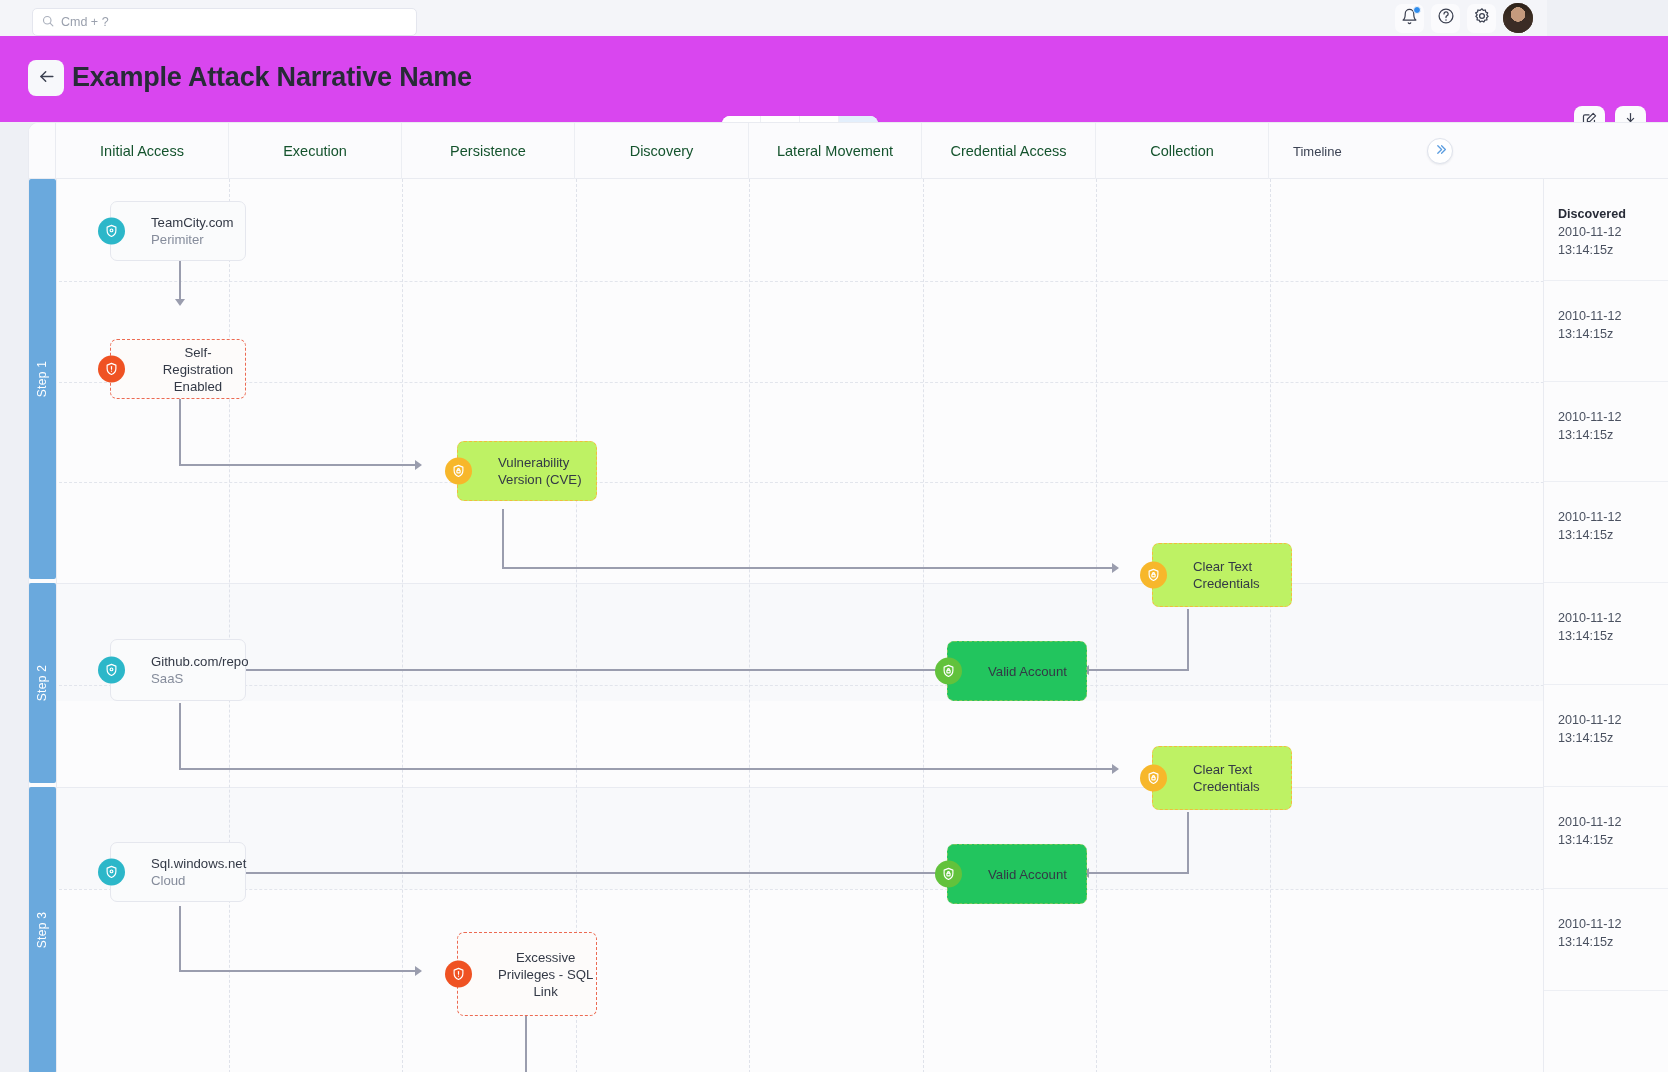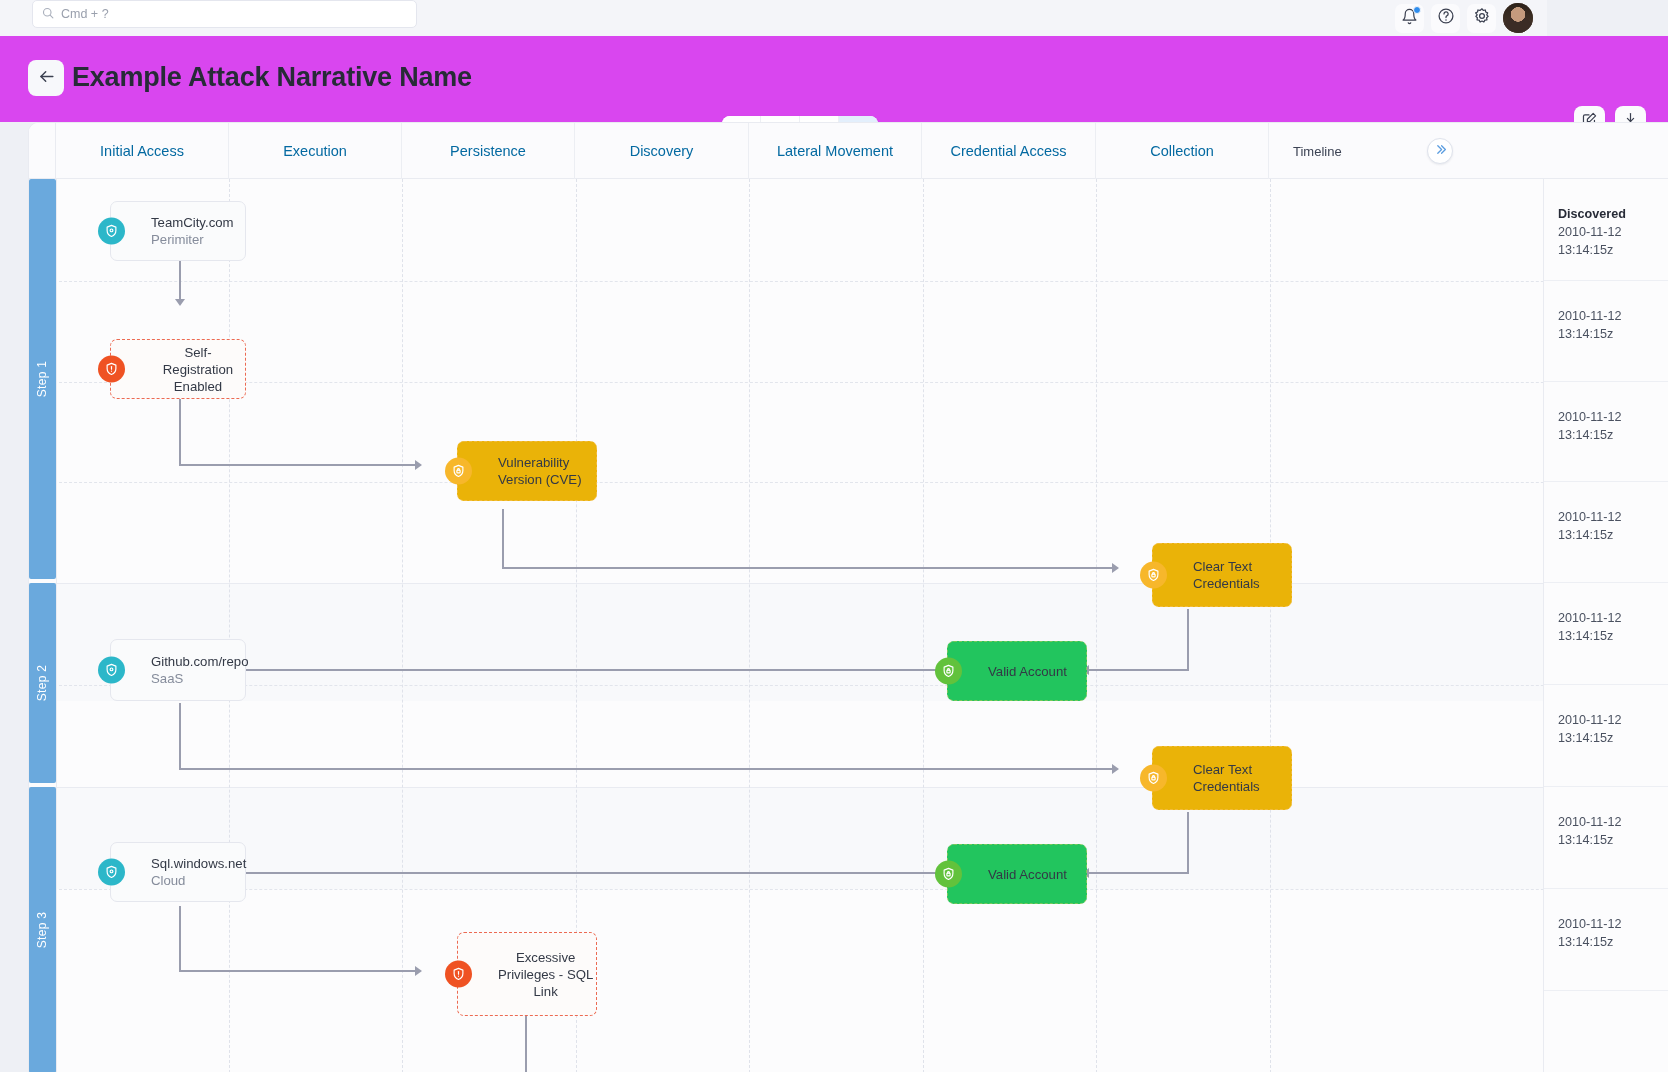--- a/index.html
+++ b/index.html
@@ -7,21 +7,21 @@
     width: 1668px; height: 1072px;
     font-family: "Liberation Sans", sans-serif;
     background: #eef0f5;
     overflow: hidden;
   }
 
   
   .topbar {
     position: absolute; top: 0; left: 0; width: 1547px; height: 36px;
     background: #f4f5f9;
-    display: flex; align-items: flex-start;
+    display: flex; align-items: flex-end;
   }
   .search-wrap {
     margin-left: 32px; width: 385px; height: 28px;
     background: #ffffff; border: 1px solid #e4e6ee; border-radius: 5px;
     display: flex; align-items: center; padding: 0 9px;
   }
   .search-wrap svg { flex: none; }
   .search-input {
     border: 0; outline: 0; background: transparent; margin-left: 7px;
     font-family: "Liberation Sans", sans-serif; font-size: 12.5px; color: #9aa0ad;
@@ -92,21 +92,21 @@
     overflow: hidden;
   }
   .col-head-row {
     position: absolute; top: 0; left: 0; height: 56px; width: 1640px;
     background: #fbfbfd; border-bottom: 1px solid #e9ebf1;
     display: flex;
   }
   .rail-head { width: 27px; flex: none; border-right: 1px solid #e9ebf1; }
   .col-head {
     flex: none; height: 56px; display: flex; align-items: center; justify-content: center;
-    font-size: 14.5px; color: #0369a1; border-right: 1px solid #eceef3;
+    font-size: 14.5px; color: #14532d; border-right: 1px solid #eceef3;
     cursor: pointer;
   }
   .tl-head {
     flex: none; height: 56px; display: flex; align-items: center;
     padding-left: 24px; font-size: 13px; color: #3c4354;
   }
   .collapse-chip {
     position: absolute; left: 1398px; top: 15px; width: 26px; height: 26px;
     border-radius: 50%; background: #fff; border: 1px solid #dfe3ec;
     display: flex; align-items: center; justify-content: center; cursor: pointer; z-index: 9;
@@ -141,21 +141,21 @@
   }
   .node .badge {
     position: absolute; left: -13px; top: 50%; transform: translateY(-50%);
     width: 27px; height: 27px; border-radius: 50%;
     display: flex; align-items: center; justify-content: center;
   }
   .node .txt { white-space: pre-line; }
   .node .sub { color: #858c9b; }
   .n-asset { border: 1px solid #e5e7ee; background: #fafbfc; }
   .n-red    { border: 1.6px dashed #ec6a52; background: #fdfbfa; text-align: center; }
-  .n-amber  { border: 1.6px dashed #f2bc3e; background: #eab308; }
+  .n-amber  { border: 1.6px dashed #f2bc3e; background: #bef264; }
   .n-green  { border: 1.6px dashed #7cc85a; background: #22c55e; }
   .b-teal  { background: #2cb7c9; }
   .b-red   { background: #ef5223; }
   .b-amber { background: #f7b72b; }
   .b-green { background: #62c23c; }
 
   
   .edge { position: absolute; background: #9a9dae; }
   .arrow { position: absolute; width: 0; height: 0; }
   .arrow.down  { border-left: 5px solid transparent; border-right: 5px solid transparent; border-top: 7px solid #9a9dae; }

